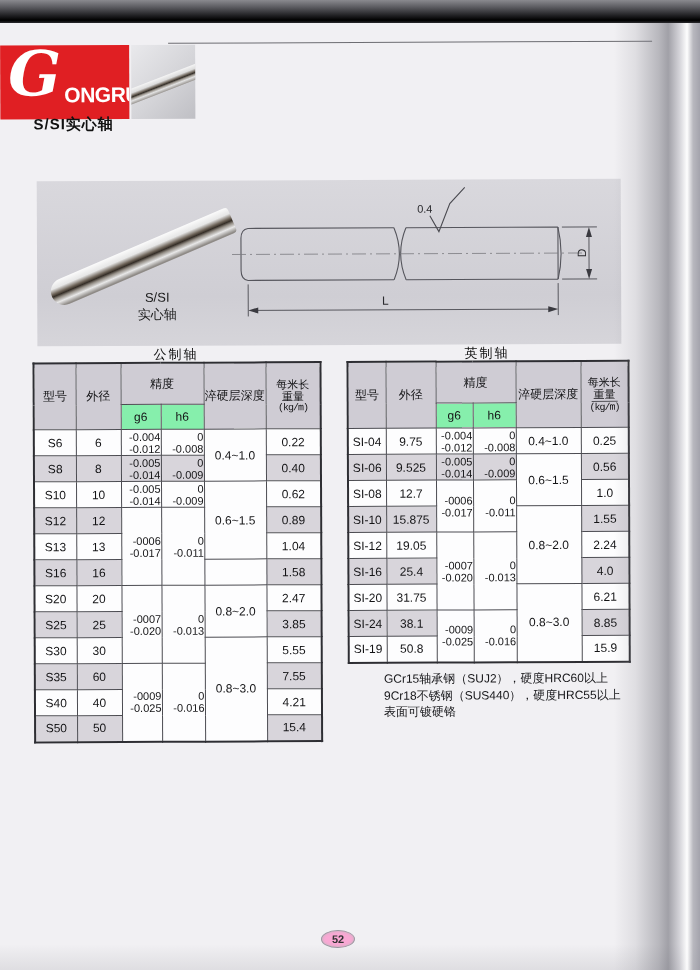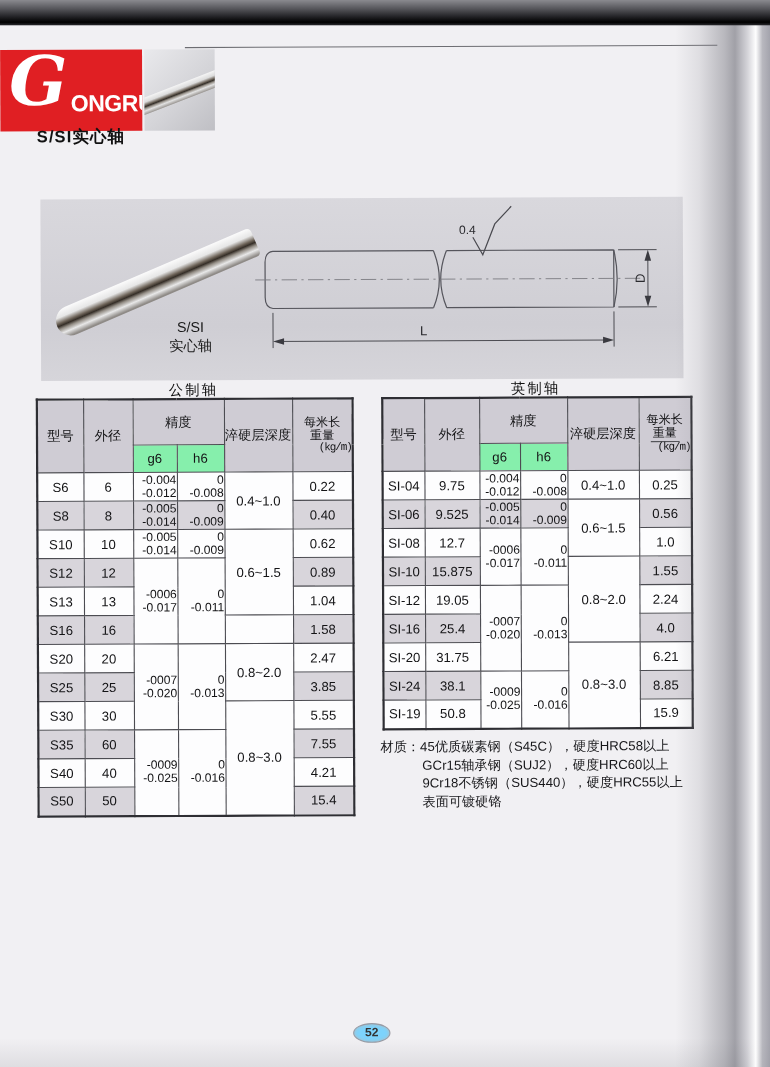--- a/index.html
+++ b/index.html
@@ -33,51 +33,51 @@
   .title{position:absolute;left:35px;top:114px;font-size:15px;font-weight:bold;letter-spacing:1px;color:#111;}
 
   
   .panel{position:absolute;left:38px;top:180px;width:584px;height:165px;
      background:linear-gradient(180deg,#d9d8dd 0%,#cfced4 70%,#d6d5da 100%);}
   .shaft-photo{position:absolute;left:6px;top:28px;width:196px;height:27px;
      transform:rotate(-23deg);transform-origin:10px 50%;border-radius:14px 4px 4px 14px;
      background:linear-gradient(#fbfbfb 0%,#e6e6e6 26%,#6e6459 44%,#352e27 53%,#938d85 63%,#e8e8e8 78%,#8f8b87 96%);
      }
   .shaft-photo{left:14px;top:98px;}
-  .photo-label{position:absolute;left:96px;top:108px;width:80px;text-align:center;
+  .photo-label{position:absolute;left:80px;top:108px;width:80px;text-align:center;
      font-size:13px;line-height:17px;color:#1a1a1a;}
   .draw-svg{position:absolute;left:0;top:0;}
 
   
   .caption{position:absolute;top:345px;font-size:13px;color:#111;letter-spacing:2px;}
   .cap-metric{left:33px;width:287px;text-align:center;}
   .cap-imperial{left:347px;width:281px;text-align:center;}
   table.spec{position:absolute;top:361px;border-collapse:collapse;table-layout:fixed;
      font-size:12px;color:#141416;background:#fdfdfe;}
   table.metric{left:33px;width:287px;}
   table.imperial{left:347px;width:281px;}
   .spec td,.spec th{border:1px solid #4c4c52;padding:0;text-align:center;font-weight:normal;overflow:hidden;}
   .spec{border:2px solid #2e2e33;}
   .spec thead .band1 th{height:40px;background:#cfccd4;font-size:12px;}
   .spec thead .band2 th{height:24px;background:#86efac;font-size:12px;}
   .spec thead th.wh{font-size:11px;line-height:12px;margin-left:40px;}
   .spec tbody tr{height:26px;}
   td.pre{white-space:pre-line;text-align:right;padding-left:3px;font-size:11px;line-height:12px;}
   td.sh{background:#d8d5db;}
-  .kgm{font-family:"Liberation Mono",monospace;font-size:10px;letter-spacing:-1px;text-align:right;}
+  .kgm{font-family:"Liberation Mono",monospace;font-size:10px;letter-spacing:-1px;}
   .uline{display:inline-block;border-bottom:1px solid #55555a;padding:0 2px 1px;}
 
   
   .notes{position:absolute;left:345px;top:671px;font-size:12px;line-height:16.5px;color:#17171a;width:300px;}
   .notes .lbl{float:left;}
   .notes .ind{margin-left:38px;}
 
   
   .pagenum{position:absolute;left:319px;top:930px;width:32px;height:16px;border-radius:50%;
-     background:#7dd3fc;border:1px solid #9a9aa2;box-shadow:inset 0 0 3px #bbb;
+     background:#f9a8d4;border:1px solid #9a9aa2;box-shadow:inset 0 0 3px #bbb;
      font-size:11px;font-weight:bold;color:#333;text-align:center;line-height:16px;}
 </style>
 </head>
 <body>
 
 <div class="scan">
   <div class="top-strip"></div>
 
   <div class="content">
     <div class="rule"></div>
@@ -349,24 +349,20 @@
         </tr>
         <tr>
           <td>SI-19</td>
           <td>50.8</td>
           <td>15.9</td>
         </tr>
       </tbody>
     </table>
 
     <div class="notes">
-      <div>
-        <span class="lbl">材质：</span>
-        <span>45优质碳素钢（S45C），硬度HRC58以上</span>
-      </div>
       <div class="ind">GCr15轴承钢（SUJ2），硬度HRC60以上</div>
       <div class="ind">9Cr18不锈钢（SUS440），硬度HRC55以上</div>
       <div class="ind">表面可镀硬铬</div>
     </div>
 
     <div class="pagenum">52</div>
   </div>
 
   <div class="right-band"></div>
   <div class="bottom-shade"></div>

